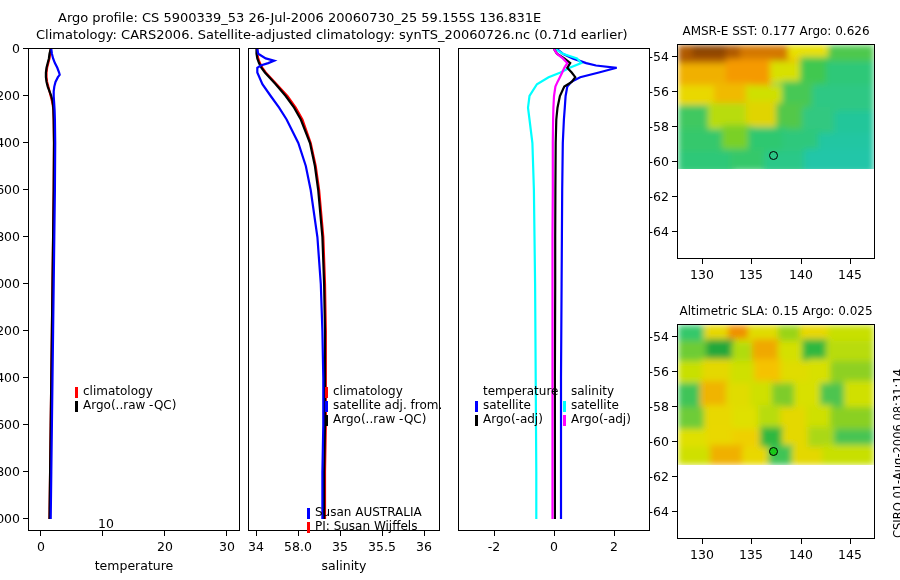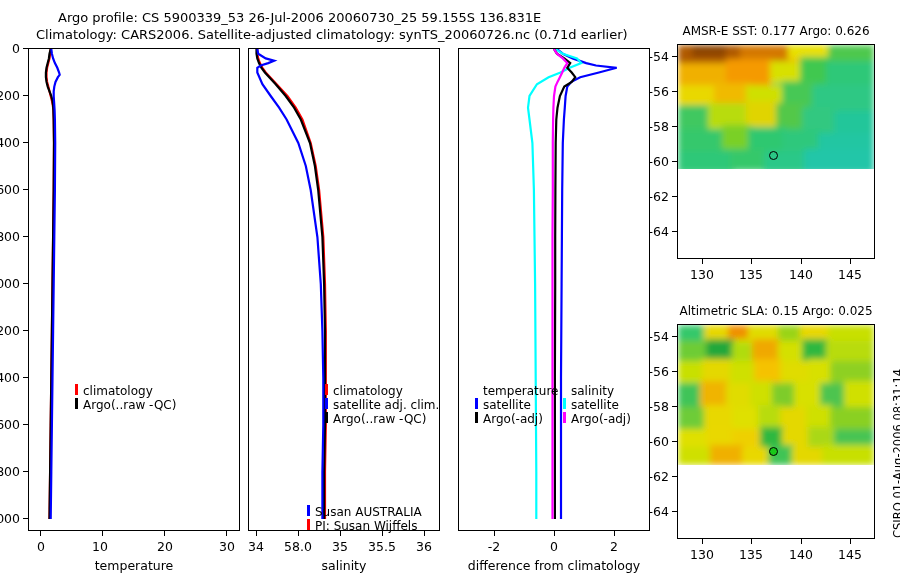--- a/index.html
+++ b/index.html
@@ -22,21 +22,21 @@
 
   .tick-lbl{position:absolute;font-size:12.5px;color:#000;white-space:nowrap;}
   .ylab{text-align:right;}
   .xlab-ttl{position:absolute;font-size:12.5px;color:#000;white-space:nowrap;}
 
   .tk{position:absolute;background:#000;}
   .tkv{width:1px;height:5px;}
   .tkh{height:1px;width:5px;}
 
   .legend{position:absolute;font-size:12px;color:#000;line-height:14px;white-space:nowrap;}
-  .lg-row{display:flex;align-items:flex-start;height:14px;}
+  .lg-row{display:flex;align-items:flex-end;height:14px;}
   .lg-bar{display:inline-block;width:3px;height:11px;margin-right:5px;flex:0 0 auto;}
   .lg-head{height:14px;padding-left:8px;}
 
   .maptitle{position:absolute;font-size:12px;color:#000;white-space:nowrap;text-align:center;}
   .mapimg{position:absolute;left:0;top:0;width:100%;height:100%;overflow:hidden;}
   .marker{position:absolute;width:9px;height:9px;border:1.4px solid #000;border-radius:50%;box-sizing:border-box;}
 
   .vtext{position:absolute;font-size:11.5px;color:#000;white-space:nowrap;
          transform-origin:0 0;transform:rotate(-90deg);}
   svg{display:block;}
@@ -93,40 +93,40 @@
   <div class="tick-lbl ylab" style="left:-12px;top:370px;width:32px;">1400</div>
   <div class="tick-lbl ylab" style="left:-12px;top:417px;width:32px;">1600</div>
   <div class="tick-lbl ylab" style="left:-12px;top:464px;width:32px;">1800</div>
   <div class="tick-lbl ylab" style="left:-12px;top:511px;width:32px;">2000</div>
 
   <div class="tk tkv" style="left:40px;top:531px;"></div>
   <div class="tk tkv" style="left:102px;top:531px;"></div>
   <div class="tk tkv" style="left:164px;top:531px;"></div>
   <div class="tk tkv" style="left:226px;top:531px;"></div>
   <div class="tick-lbl" style="left:32px;top:539px;width:18px;text-align:center;">0</div>
-  <div class="tick-lbl" style="left:92px;top:539px;width:22px;text-align:left;">10</div>
+  <div class="tick-lbl" style="left:92px;top:516px;width:22px;text-align:right;">10</div>
   <div class="tick-lbl" style="left:154px;top:539px;width:22px;text-align:center;">20</div>
   <div class="tick-lbl" style="left:216px;top:539px;width:22px;text-align:center;">30</div>
   <div class="xlab-ttl" style="left:28px;top:558px;width:212px;text-align:center;">temperature</div>
 
   <div class="panel p2">
     <svg width="190" height="481" viewBox="0 0 190 481">
       <polyline fill="none" stroke="#ff0000" stroke-width="2.2" points="8.3,0 8.3,4.7 9.2,9.4 10.9,14.1 13.4,18.8 16.7,23.5 27.6,35.2 38.4,47 46.7,58.7 53.4,70.5 61.7,94 66.7,117 70.1,141 74.3,188 76.0,235 76.8,282 76.8,329 76.8,376 76.0,423 76.0,470"></polyline>
       <polyline fill="none" stroke="#000000" stroke-width="2.2" points="7.5,0 7.5,4.7 8.3,9.4 10.0,14.1 12.5,18.8 15.9,23.5 26.7,35.2 36.7,47 45.1,58.7 51.8,70.5 61.0,94 65.9,117 69.2,141 73.4,188 75.1,235 76.0,282 76.0,329 76.0,376 75.1,423 75.1,470"></polyline>
       <polyline fill="none" stroke="#0000ff" stroke-width="2.2" points="8.3,0 9.2,4.7 16.7,9.4 25.1,11.7 19.2,14.1 11.7,16.5 8.3,18.8 8.3,23.5 13.4,35.2 21.7,47 30.1,58.7 37.6,70.5 49.3,94 56.8,117 61.7,141 68.4,188 71.8,235 73.4,282 74.3,329 74.3,376 73.4,423 73.4,470"></polyline>
     </svg>
 
     <div class="legend" style="left:76px;top:335px;">
       <div class="lg-row">
         <span class="lg-bar" style="background:#ff0000"></span>
         <span>climatology</span>
       </div>
       <div class="lg-row">
         <span class="lg-bar" style="background:#0000ff"></span>
-        <span>satellite adj. clim.</span>
+        <span>satellite adj. from.</span>
       </div>
       <div class="lg-row">
         <span class="lg-bar" style="background:#000000"></span>
         <span>Argo(..raw -QC)</span>
       </div>
     </div>
 
     <div class="legend" style="left:58px;top:456px;">
       <div class="lg-row">
         <span class="lg-bar" style="background:#0000ff"></span>
@@ -186,21 +186,20 @@
       </div>
     </div>
   </div>
 
   <div class="tk tkv" style="left:494px;top:531px;"></div>
   <div class="tk tkv" style="left:554px;top:531px;"></div>
   <div class="tk tkv" style="left:614px;top:531px;"></div>
   <div class="tick-lbl" style="left:480px;top:539px;width:28px;text-align:center;">-2</div>
   <div class="tick-lbl" style="left:544px;top:539px;width:20px;text-align:center;">0</div>
   <div class="tick-lbl" style="left:604px;top:539px;width:20px;text-align:center;">2</div>
-  <div class="xlab-ttl" style="left:458px;top:558px;width:192px;text-align:center;">difference from climatology</div>
 
   <div class="maptitle" style="left:677px;top:24px;width:198px;">AMSR-E SST: 0.177 Argo: 0.626</div>
   <div class="panel m1">
     <div class="mapimg">
       <svg width="196" height="213" viewBox="0 0 196 213" preserveAspectRatio="none">
         <defs>
           <filter id="blur1" x="-12%" y="-12%" width="124%" height="124%">
             <feGaussianBlur stdDeviation="3.2"></feGaussianBlur>
           </filter>
         </defs>

